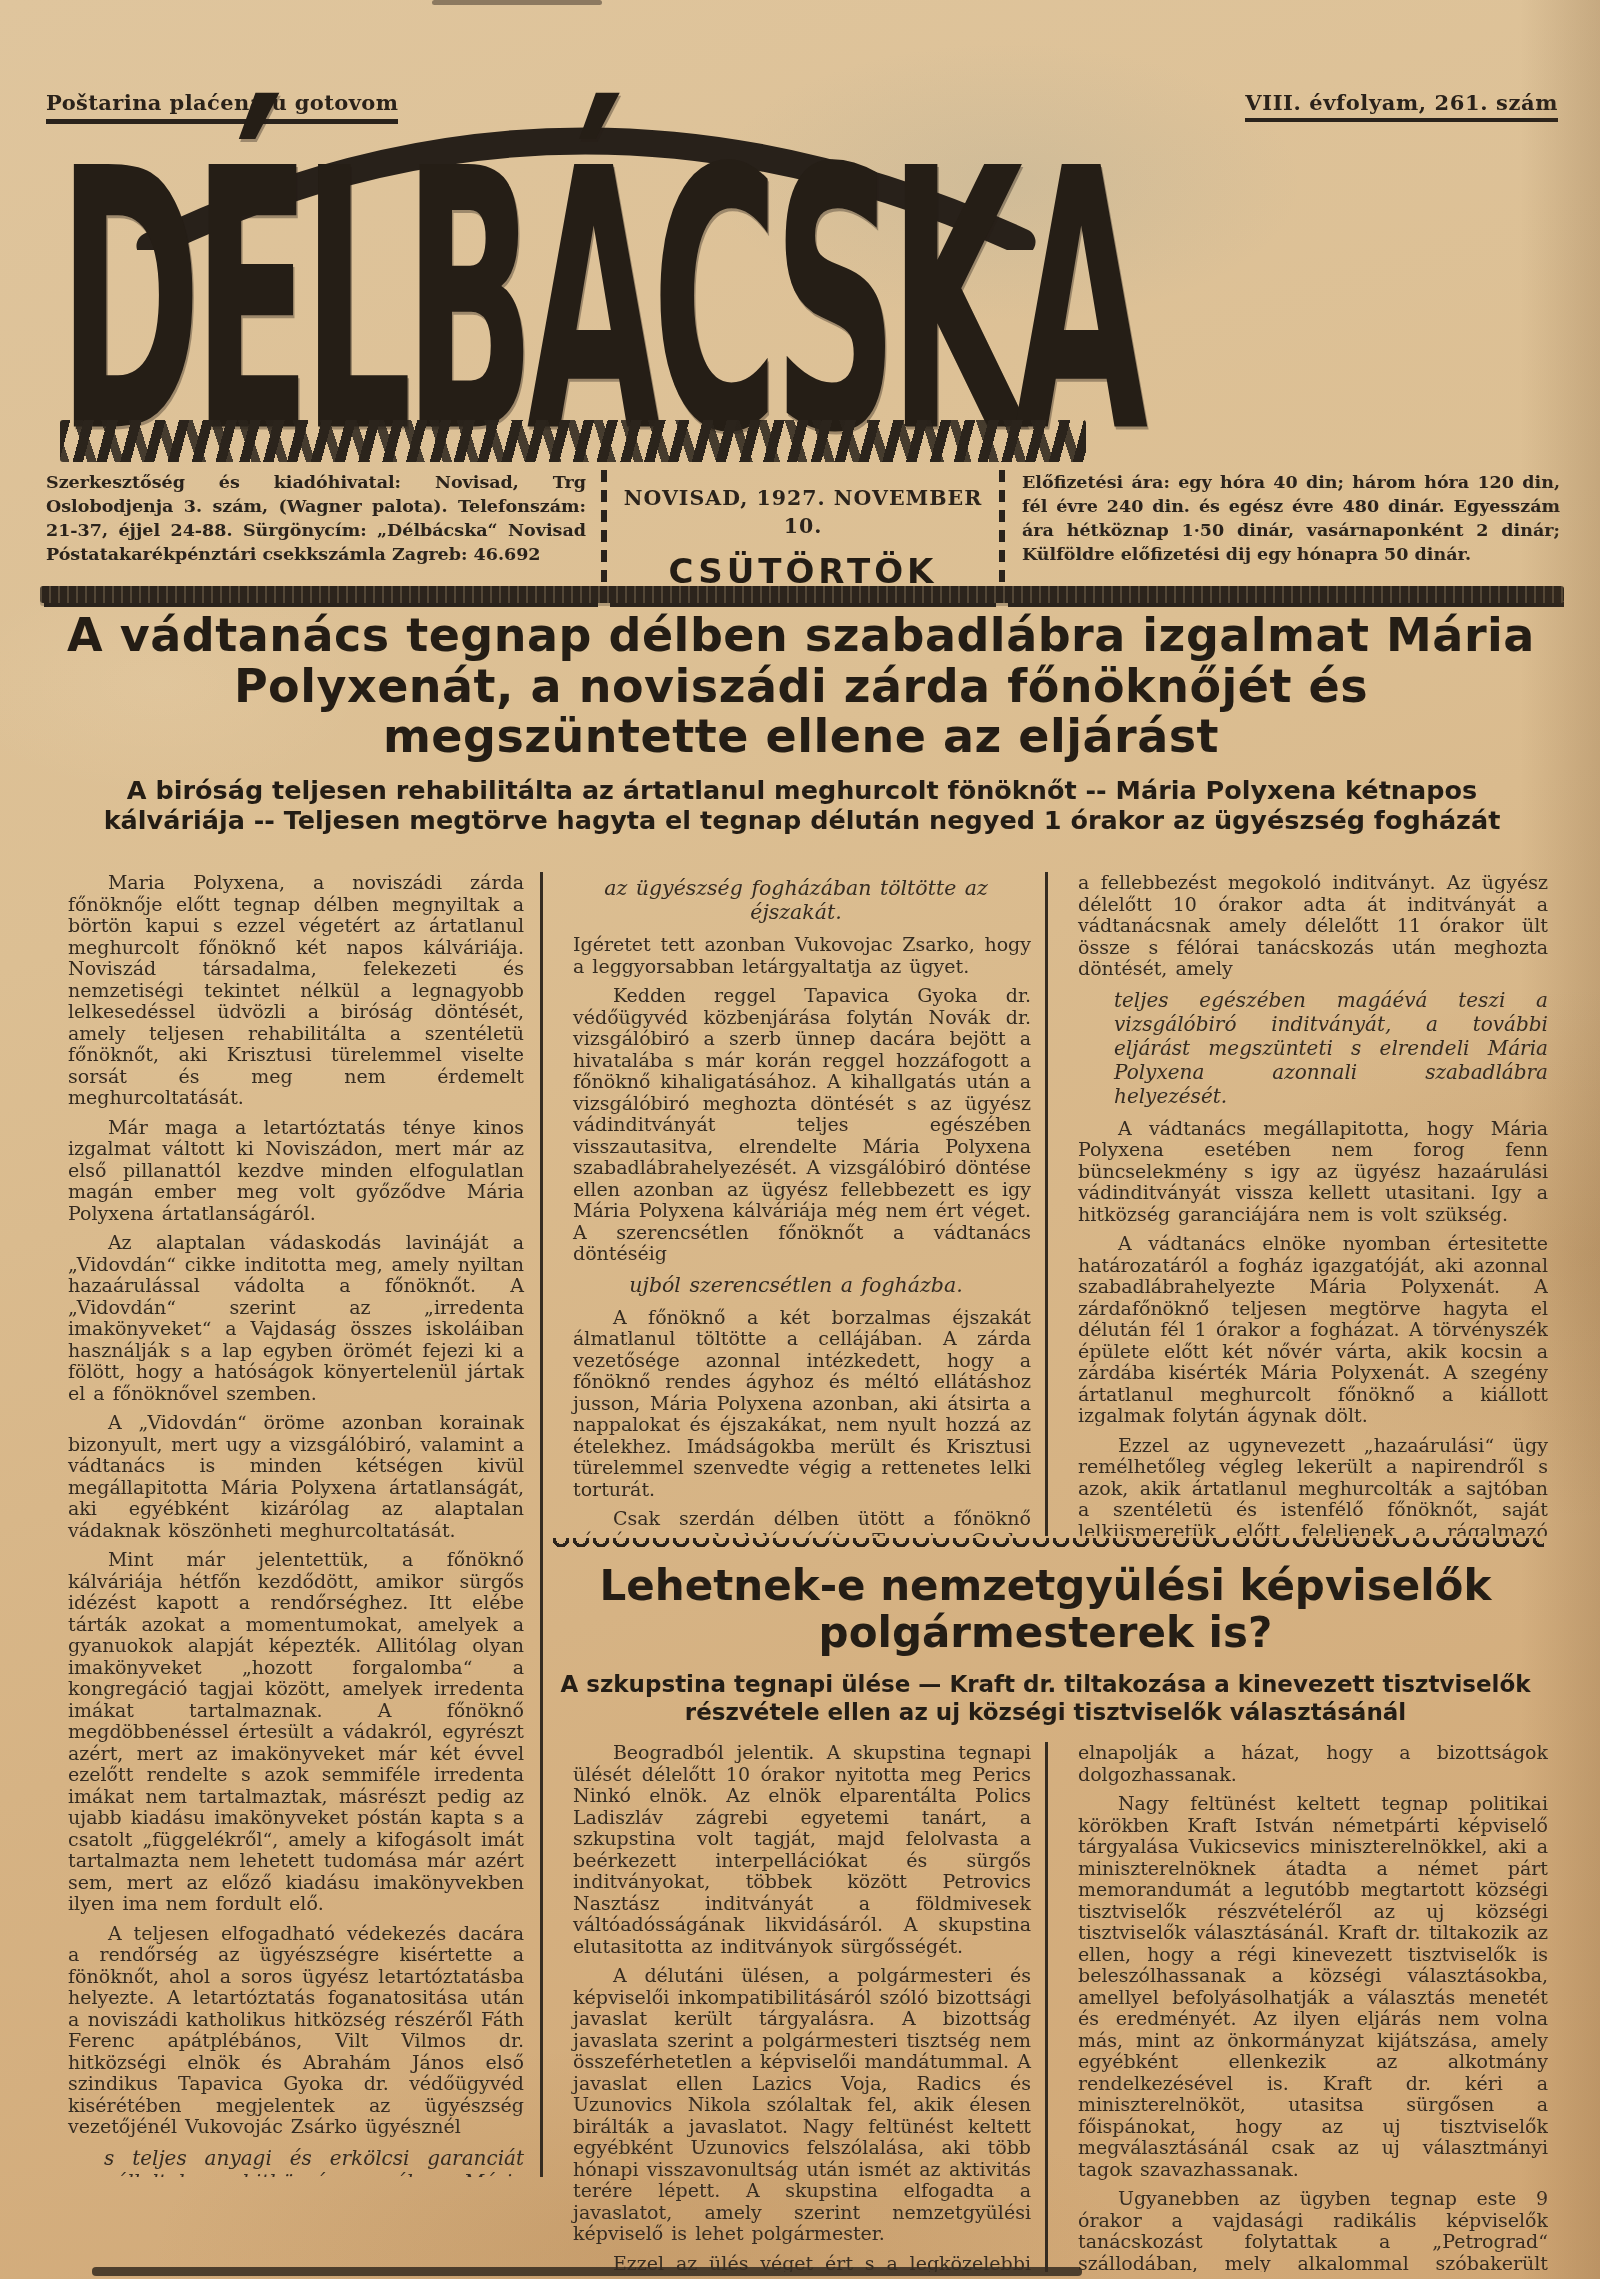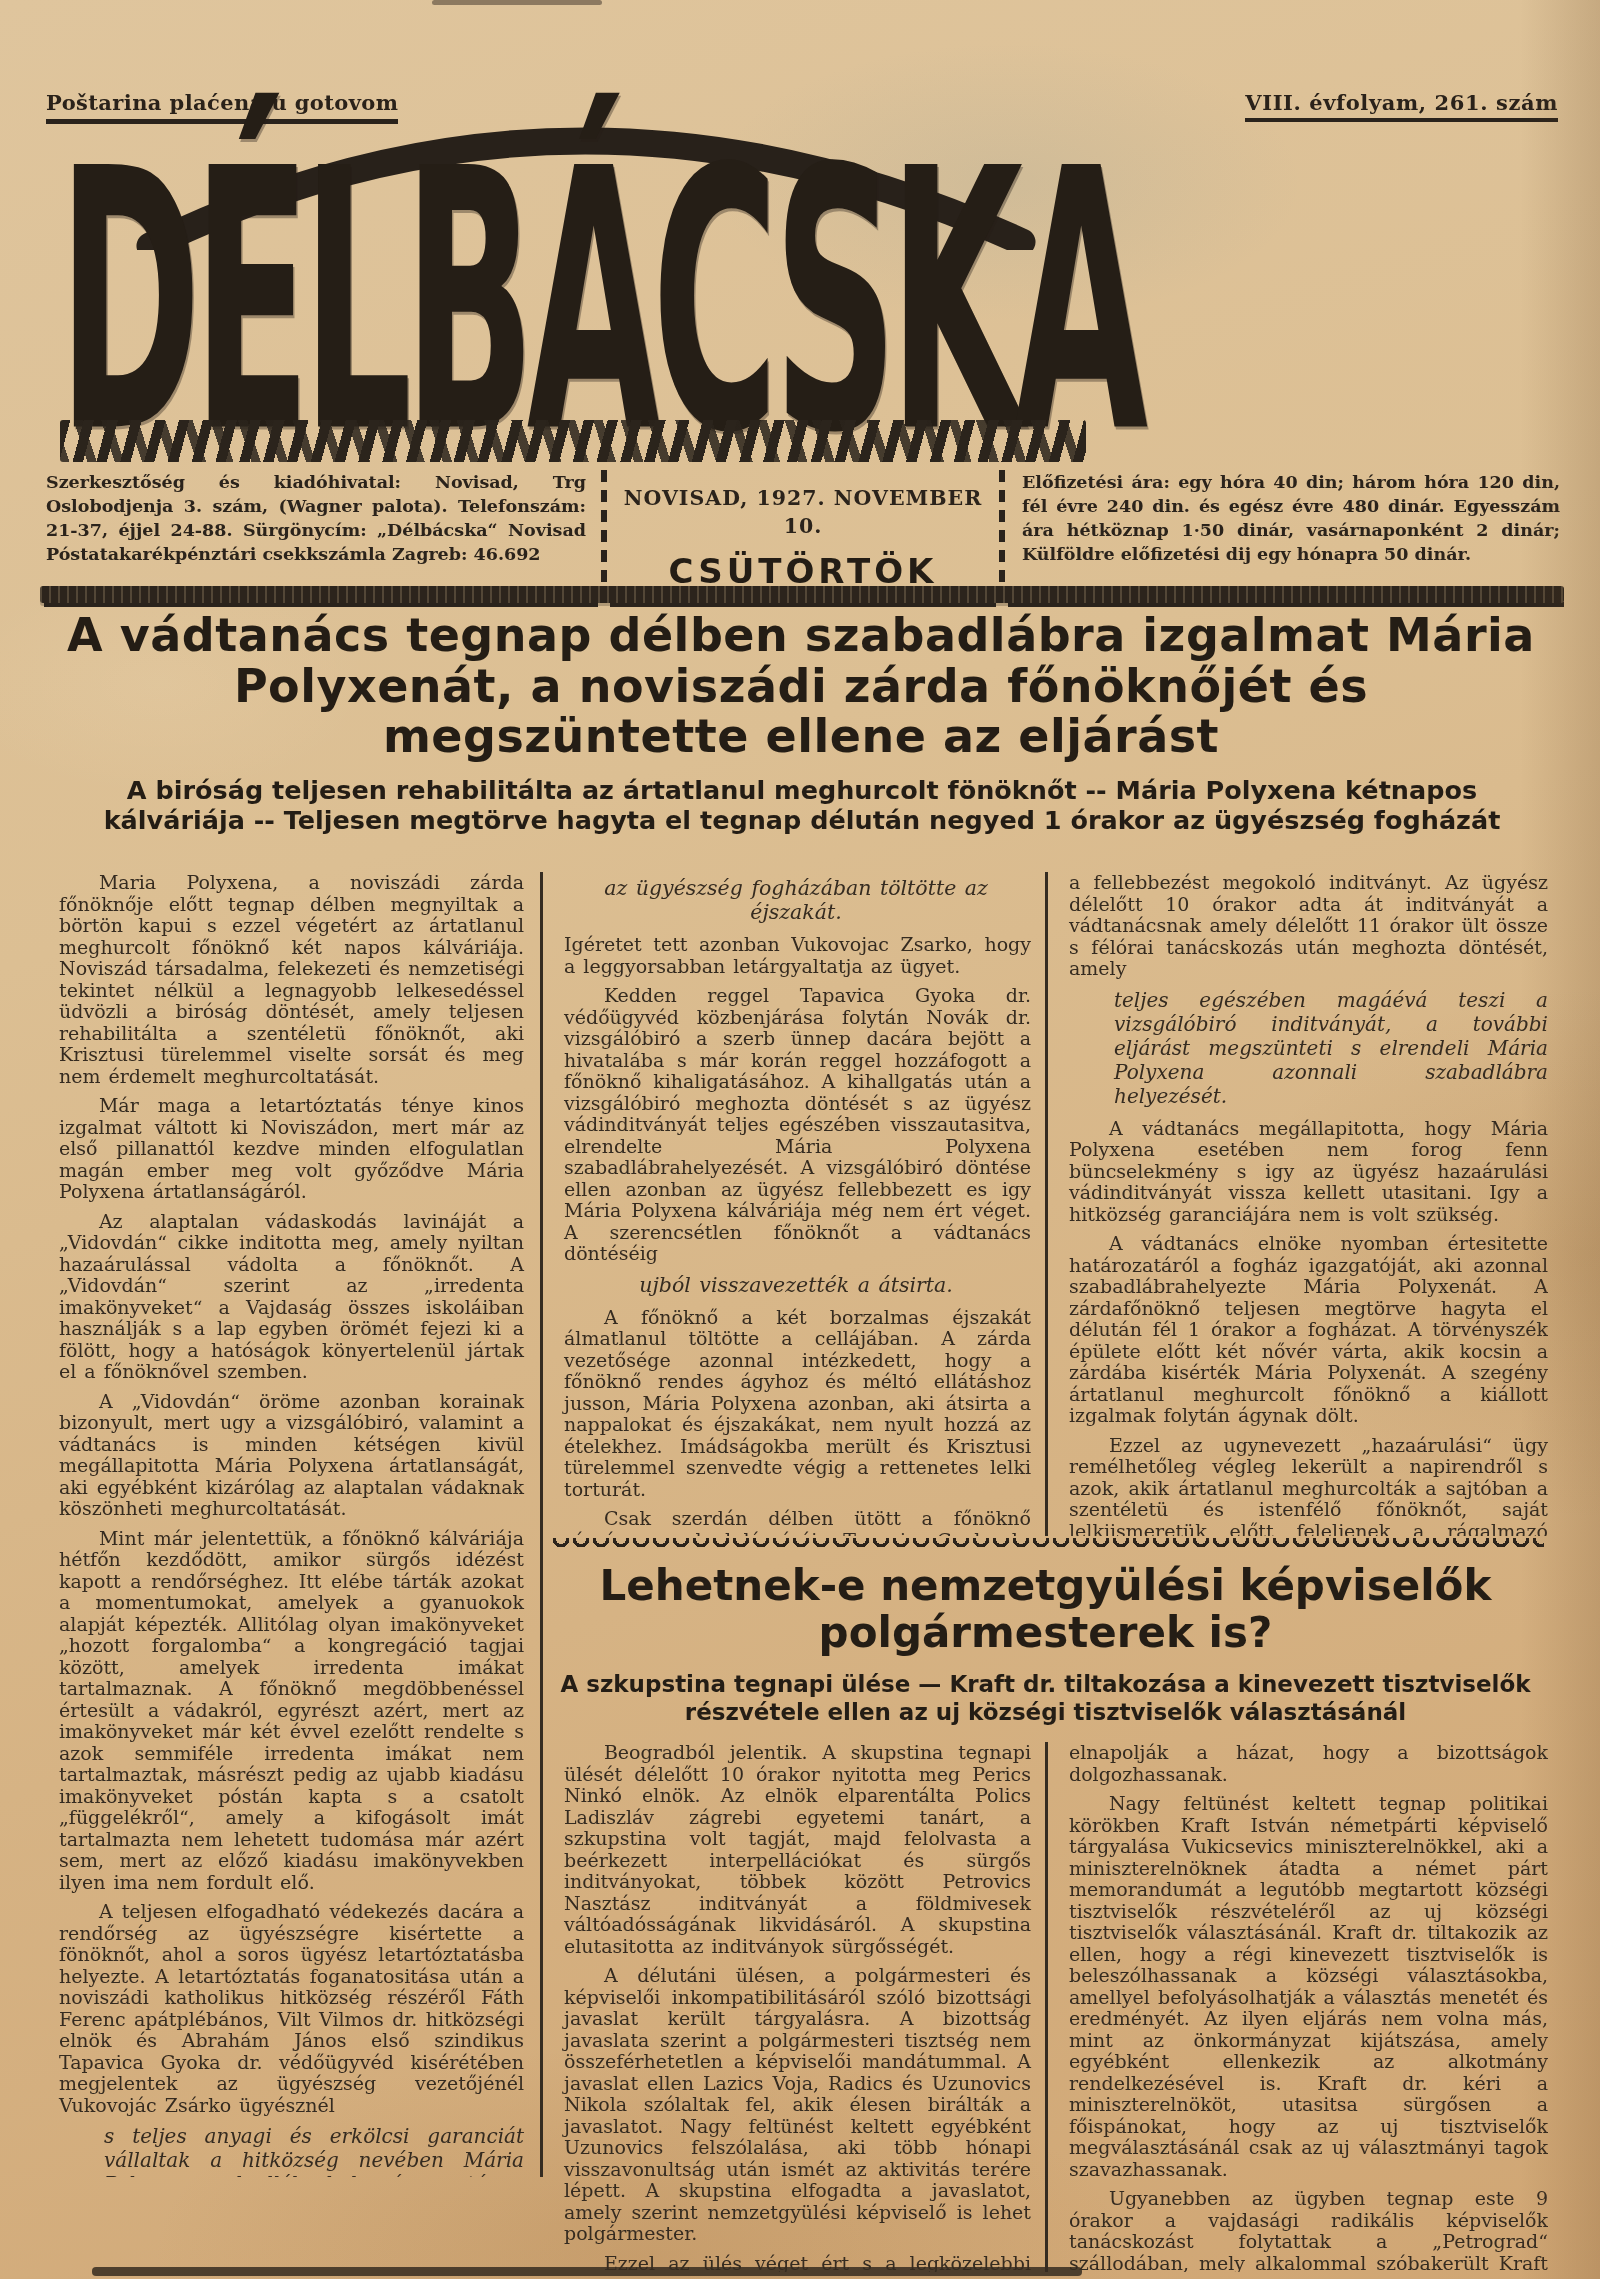--- a/index.html
+++ b/index.html
@@ -67,21 +67,21 @@
   .a1head { position:absolute; top:610px; left:56px; width:1490px; text-align:center;
     font-family:"DejaVu Sans", sans-serif; font-weight:bold; font-size:46px;
     line-height:1.1; color:#241d15; letter-spacing:0.5px; margin:0; }
   .a1sub { position:absolute; top:776px; left:72px; width:1460px; text-align:center;
     font-family:"DejaVu Sans", sans-serif; font-weight:bold; font-size:25.5px;
     line-height:1.16; color:#241d15; }
 
   
   .content { position:absolute; top:872px; left:56px; width:1492px; height:1400px;
     display:flex; overflow:hidden; }
-  .col p { margin:0 0 8px 3px; font-size:19px; line-height:21.5px;
+  .col p { margin:0 0 8px 12px; font-size:19px; line-height:21.5px;
     text-align:justify; word-spacing:2px; text-indent:2.1em; color:#352b20; }
   .col p.noind { text-indent:0; }
   .col p.ital-center { font-style:italic; text-align:center; text-indent:0;
     font-size:20.5px; line-height:24px; margin:4px 0 10px 0; }
   .col p.ital-block { font-style:italic; margin-left:2.4em; text-indent:0;
     font-size:20px; line-height:24px; margin-top:6px; margin-bottom:10px; }
   .col1 { width:468px; padding-right:16px; border-right:3px solid #352c21;
     height:1305px; overflow:hidden; }
   .right-region { flex:1; display:flex; flex-direction:column; }
   .a1cols { display:flex; height:668px; overflow:hidden; }
@@ -149,21 +149,21 @@
 
     </div>
 
     <div class="right-region">
 
       <div class="a1cols">
         <div class="col a1c2">
           <p class="ital-center">az ügyészség fogházában töltötte az éjszakát.</p>
           <p class="noind">Igéretet tett azonban Vukovojac Zsarko, hogy a leggyorsabban letárgyaltatja az ügyet.</p>
           <p>Kedden reggel Tapavica Gyoka dr. védőügyvéd közbenjárása folytán Novák dr. vizsgálóbiró a szerb ünnep dacára bejött a hivatalába s már korán reggel hozzáfogott a főnöknő kihaligatásához. A kihallgatás után a vizsgálóbiró meghozta döntését s az ügyész vádinditványát teljes egészében visszautasitva, elrendelte Mária Polyxena szabadlábrahelyezését. A vizsgálóbiró döntése ellen azonban az ügyész fellebbezett es igy Mária Polyxena kálváriája még nem ért véget. A szerencsétlen főnöknőt a vádtanács döntéséig</p>
-          <p class="ital-center">ujból visszavezették a átsirta.</p>
+          <p class="ital-center">ujból szerencsétlen a fogházba.</p>
           <p>A főnöknő a két borzalmas éjszakát álmatlanul töltötte a cellájában. A zárda vezetősége azonnal intézkedett, hogy a főnöknő rendes ágyhoz és méltó ellátáshoz jusson, Mária Polyxena azonban, aki átsirta a nappalokat és éjszakákat, nem nyult hozzá az ételekhez. Imádságokba merült és Krisztusi türelemmel szenvedte végig a rettenetes lelki torturát.</p>
           <p>Csak szerdán délben ütött a főnöknő részére a szabadulás órája. Tapavica Gyoka dr. már a kora reggeli órákban megjelent az ügyészségen, ahol az ügyész már fogalmazta</p>
         </div>
         <div class="col a1c3">
           <p class="noind">a fellebbezést megokoló inditványt. Az ügyész délelőtt 10 órakor adta át inditványát a vádtanácsnak amely délelőtt 11 órakor ült össze s félórai tanácskozás után meghozta döntését, amely</p>
           <p class="ital-block">teljes egészében magáévá teszi a vizsgálóbiró inditványát, a további eljárást megszünteti s elrendeli Mária Polyxena azonnali szabadlábra helyezését.</p>
           <p>A vádtanács megállapitotta, hogy Mária Polyxena esetében nem forog fenn büncselekmény s igy az ügyész hazaárulási vádinditványát vissza kellett utasitani. Igy a hitközség garanciájára nem is volt szükség.</p>
           <p>A vádtanács elnöke nyomban értesitette határozatáról a fogház igazgatóját, aki azonnal szabadlábrahelyezte Mária Polyxenát. A zárdafőnöknő teljesen megtörve hagyta el délután fél 1 órakor a fogházat. A törvényszék épülete előtt két nővér várta, akik kocsin a zárdába kisérték Mária Polyxenát. A szegény ártatlanul meghurcolt főnöknő a kiállott izgalmak folytán ágynak dölt.</p>
           <p>Ezzel az ugynevezett „hazaárulási“ ügy remélhetőleg végleg lekerült a napirendről s azok, akik ártatlanul meghurcolták a sajtóban a szentéletü és istenfélő főnöknőt, saját lelkiismeretük előtt feleljenek a rágalmazó hadjáratért, amelyet egy ártatlan nő ellen inditottak.</p>
         </div>

